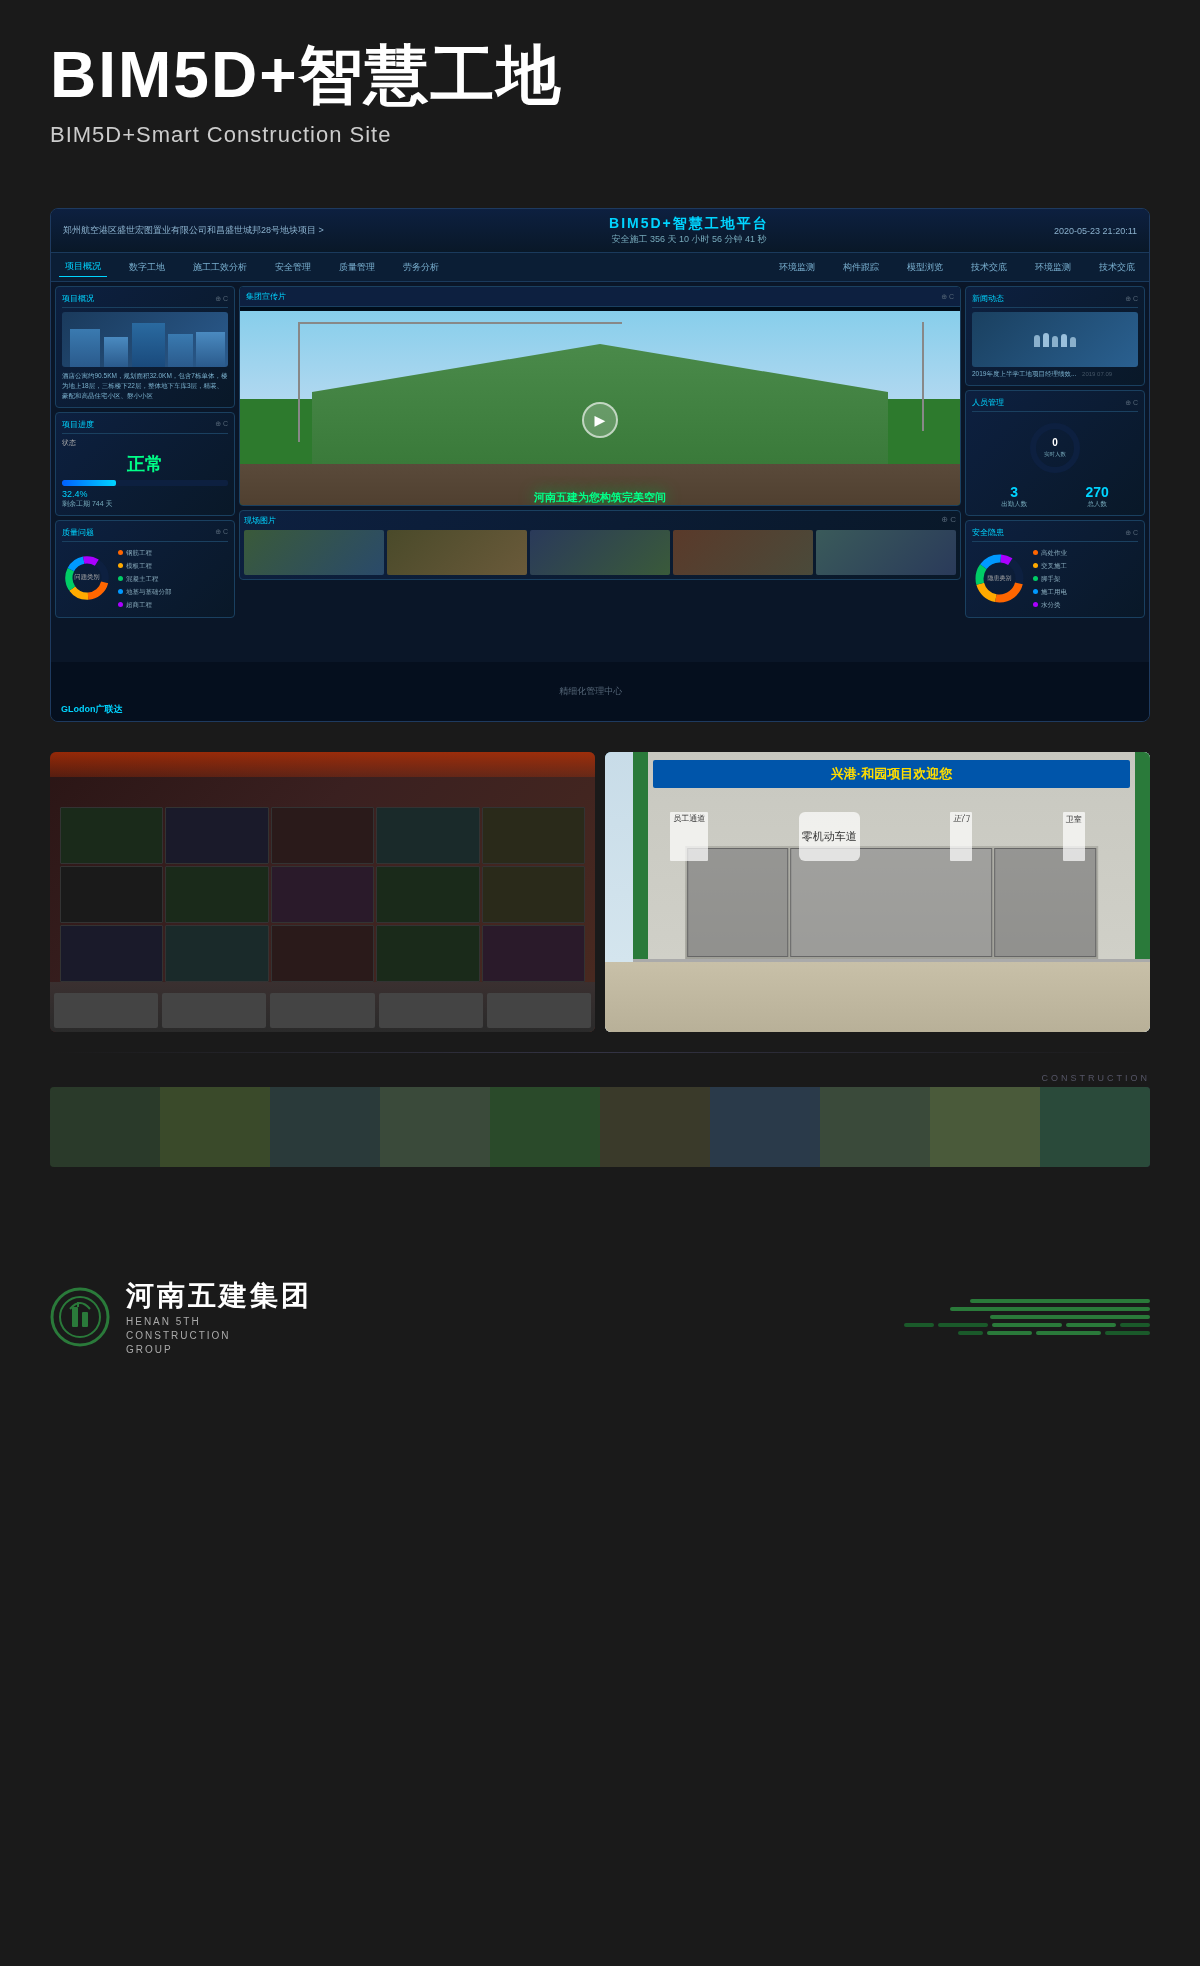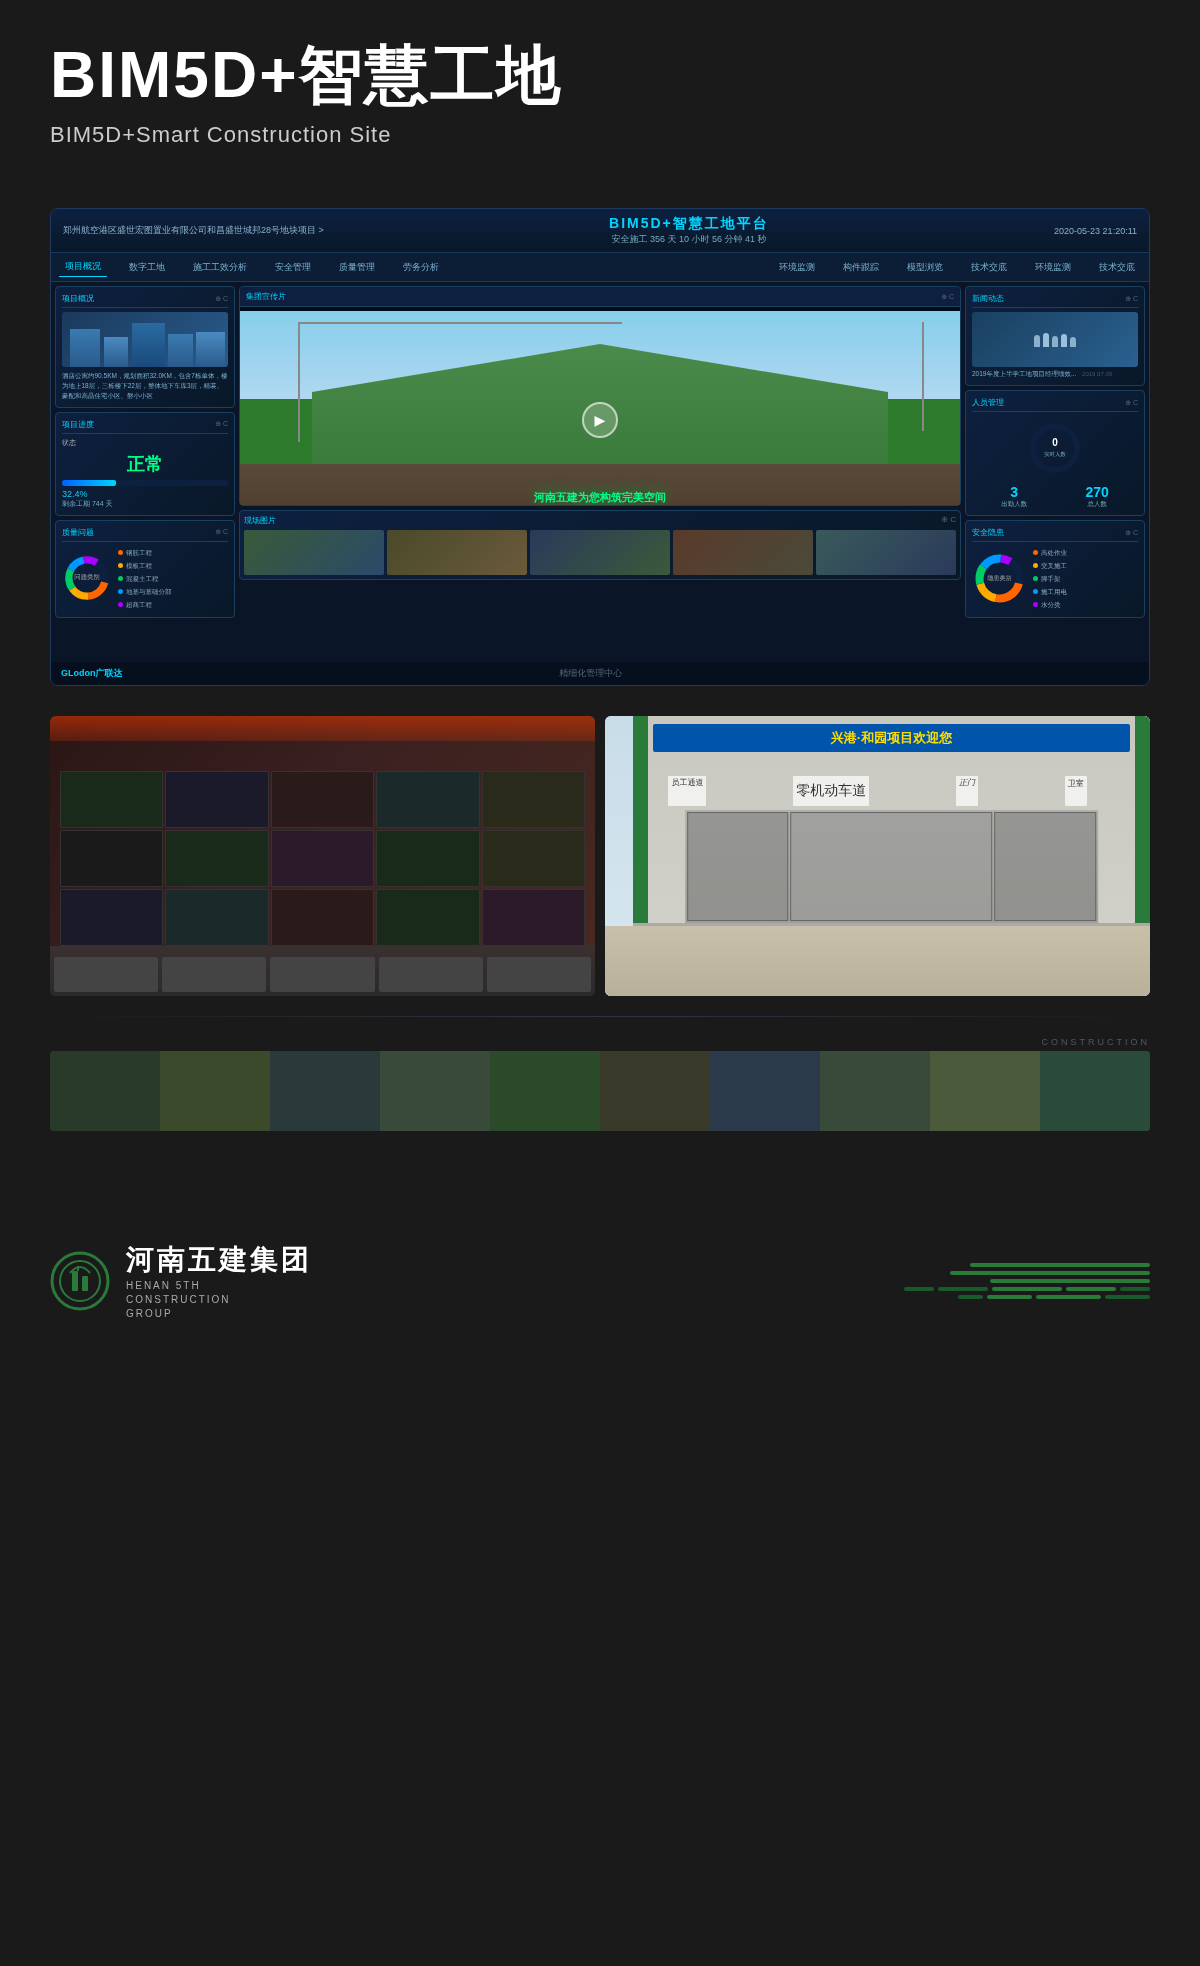--- a/index.html
+++ b/index.html
@@ -342,20 +342,21 @@
       background: #050f1e;
       padding: 5px 10px;
       display: flex;
       justify-content: space-between;
       align-items: center;
     }
     .glodon-logo {
       font-size: 9px;
       color: #00d4ff;
       font-weight: bold;
+      margin-top: 36px;
     }
     .glodon-subtitle {
       font-size: 9px;
       color: #567;
     }
 
     
     .photo-grid {
       display: grid;
       grid-template-columns: 1fr 1fr;
@@ -858,21 +859,21 @@
         <div style="flex:1;background:#888a;border:1px solid #666;"></div>
         <div style="flex:2;background:#999a;border:1px solid #666;"></div>
         <div style="flex:1;background:#888a;border:1px solid #666;"></div>
       </div>
     </div>
 
     <div style="position:absolute;bottom:0;left:0;right:0;height:25%;background:linear-gradient(180deg,#c8c0a8,#b8b098);"></div>
 
     <div style="position:absolute;top:0;left:20px;right:20px;display:flex;justify-content:space-around;margin-top:60px;">
       <span style="font-size:8px;color:#333;background:rgba(255,255,255,0.7);padding:1px 3px;border-radius:1px;">员工通道</span>
-      <span style="font-size:14px;color:#333;background:rgba(255,255,255,0.7);padding:6px 3px;border-radius:0;">零机动车道</span>
+      <span style="font-size:11px;color:#333;background:rgba(255,255,255,0.7);padding:17px 3px;border-radius:6px;">零机动车道</span>
       <span style="font-size:8px;color:#333;background:rgba(255,255,255,0.7);padding:1px 3px;border-radius:1px;font-style:italic;">正门</span>
       <span style="font-size:8px;color:#333;background:rgba(255,255,255,0.7);padding:2px 3px;border-radius:1px;">卫室</span>
     </div>
   </div>
 </div>
 
 <div class="separator"></div>
 
 <div class="aerial-strip-container">
   <div class="construction-label">CONSTRUCTION</div>

